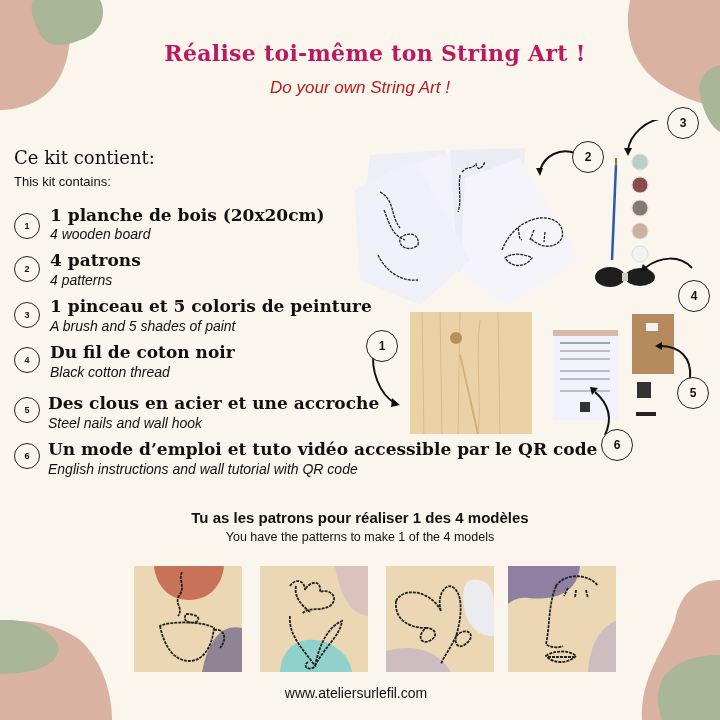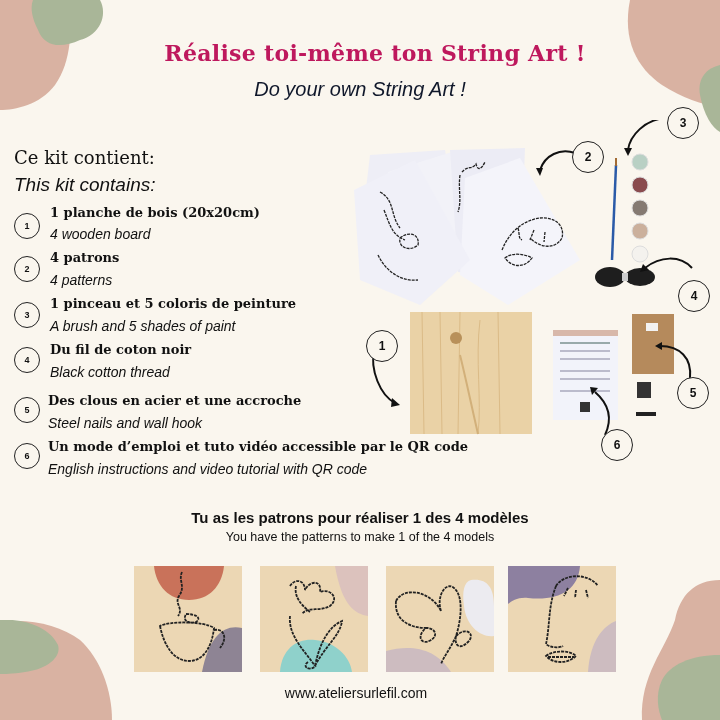--- a/index.html
+++ b/index.html
@@ -1,25 +1,25 @@
 <!DOCTYPE html>
 <html><head>
 <meta charset="utf-8">
 <style>
   * { margin:0; padding:0; box-sizing:border-box; }
   html, body { width:720px; height:720px; overflow:hidden; }
   body { background:#faf6ee; font-family:"Liberation Sans", sans-serif; color:#111; position:relative; }
   .abs { position:absolute; }
   .blob { position:absolute; }
   .title { position:absolute; top:40px; left:0; width:720px; text-align:center; font-family:"DejaVu Serif", serif; font-weight:bold; font-size:22px; letter-spacing:0.3px; color:#be185d;margin-left:15px; }
-  .subtitle { position:absolute; top:78px; left:0; width:720px; text-align:center; font-style:italic; font-size:20px; color:#0f172a; }
+  .subtitle { position:absolute; top:78px; left:0; width:720px; text-align:center; font-style:italic; font-size:17px; color:#b91c1c; }
   .kit-heading { position:absolute; top:147px; left:14px; font-family:"DejaVu Serif", serif; font-weight:normal; font-size:18px; }
-  .kit-sub { position:absolute; top:174px; left:14px; font-style:italic; font-size:19px; }
+  .kit-sub { position:absolute; top:174px; left:14px; font-size:13px; }
   .num { position:absolute; width:26px; height:26px; border:1.3px solid #222; border-radius:50%; font-size:9px; font-weight:bold; display:flex; align-items:center; justify-content:center; background:transparent; }
-  .item-fr { position:absolute; font-family:"DejaVu Serif", serif; font-weight:bold; font-size:13px; white-space:nowrap; }
+  .item-fr { position:absolute; font-family:"DejaVu Serif", serif; font-weight:bold; font-size:17px; white-space:nowrap; }
   .item-en { position:absolute; font-style:italic; font-size:14px; white-space:nowrap; }
   .callout { position:absolute; width:32px; height:32px; border:1.3px solid #222; border-radius:50%; background:#faf6ee; font-size:12px; font-weight:bold; display:flex; align-items:center; justify-content:center; }
   .models-fr { position:absolute; top:509px; left:0; width:720px; text-align:center; font-size:15px;font-weight:bold; }
   .models-en { position:absolute; top:530px; left:0; width:720px; text-align:center; font-size:12.5px; }
   .thumb { position:absolute; top:566px; width:108px; height:106px; overflow:hidden; background:#e8d4b4; }
   .website { position:absolute; top:685px; left:0; width:712px; text-align:center; font-size:14px; }
 </style>
 </head>
 <body>
 
@@ -62,21 +62,21 @@
   <div class="num" style="left:14px;top:347px">4</div>
   <div class="item-fr" style="left:50px;top:342px">Du fil de coton noir</div>
   <div class="item-en" style="left:50px;top:364px">Black cotton thread</div>
 
   <div class="num" style="left:14px;top:397px">5</div>
   <div class="item-fr" style="left:48px;top:393px">Des clous en acier et une accroche</div>
   <div class="item-en" style="left:48px;top:415px">Steel nails and wall hook</div>
 
   <div class="num" style="left:14px;top:443px">6</div>
   <div class="item-fr" style="left:48px;top:439px">Un mode d’emploi et tuto vidéo accessible par le QR code</div>
-  <div class="item-en" style="left:48px;top:461px">English instructions and video tutorial with QR code</div>
+  <div class="item-en" style="left:48px;top:461px">English instructions and wall tutorial with QR code</div>
 </div>
 
 <svg class="abs" style="left:340px;top:120px" width="380" height="350" viewBox="0 0 380 350">
 
   <g>
     <polygon points="30,35 105,30 125,145 45,165 20,120" fill="#eeeef6"></polygon>
     <polygon points="48,52 112,32 120,48 122,130 50,160" fill="#f2f2f8"></polygon>
     <polygon points="110,30 185,28 180,160 118,152" fill="#ececf5"></polygon>
     <polygon points="125,58 180,38 240,140 168,185 120,155" fill="#f4f4fa"></polygon>
     <polygon points="14,70 75,40 130,140 80,185 20,160" fill="#f0f0f8"></polygon>

